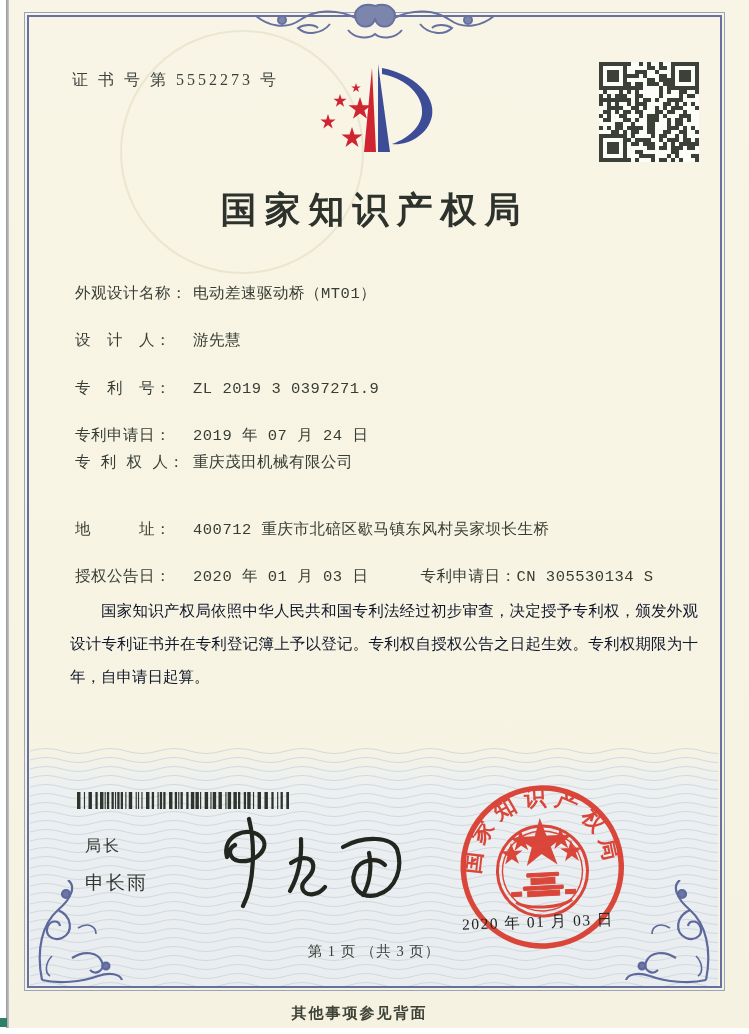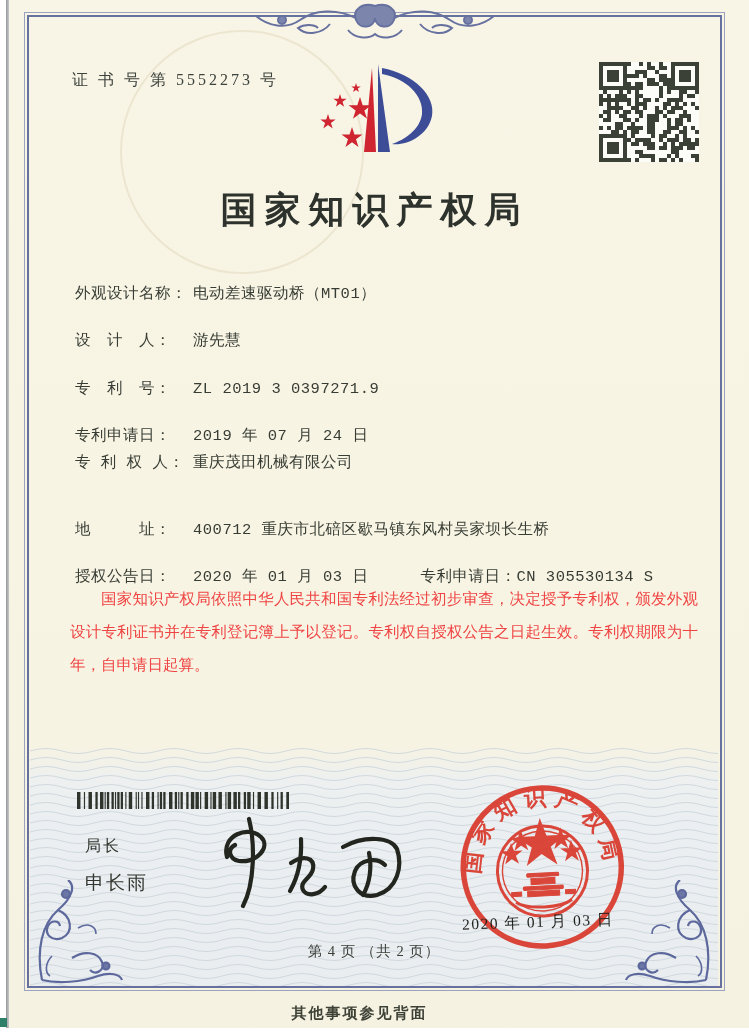--- a/index.html
+++ b/index.html
@@ -47,22 +47,22 @@
   .logo-svg{position:absolute;left:310px;top:52px;}
   .qr{position:absolute;left:599px;top:62px;width:100px;height:100px;}
   .title{
     position:absolute;left:0;top:186px;width:749px;text-align:center;
     font-size:36px;font-weight:bold;color:#2d332c;letter-spacing:8px;
   }
   .field-row{position:absolute;left:75px;font-size:15.5px;color:#373d34;letter-spacing:.5px;white-space:nowrap;font-family:Liberation Mono, monospace;}
   .field-row .lbl{display:inline-block;min-width:118px;}
   .grant-row .lbl2{margin-left:52px;}
   .paras{
-    position:absolute;left:70px;top:582px;width:628px;
-    font-size:15.5px;line-height:33px;color:#ef4444;text-align:justify;
+    position:absolute;left:70px;top:594px;width:628px;
+    font-size:15.5px;line-height:33px;color:#0f172a;text-align:justify;
   }
   .paras p{margin:0;text-indent:2em;}
   .barcode{position:absolute;left:77px;top:792px;}
   .signer-title{position:absolute;left:85px;top:836px;font-family:"Liberation Sans",sans-serif;font-size:16px;color:#33362f;letter-spacing:2px;}
   .signer-name{position:absolute;left:85px;top:870px;font-family:"Liberation Sans",sans-serif;font-size:19px;color:#33362f;letter-spacing:2px;}
   .signature-svg{position:absolute;left:205px;top:815px;}
   .seal-svg{position:absolute;left:443px;top:781px;transform:rotate(-3deg);}
   .seal-date{
     position:absolute;left:462px;top:912px;font-size:15.5px;color:#1f211d;
     letter-spacing:1.5px;transform:rotate(-2deg);white-space:nowrap;
@@ -534,14 +534,14 @@
       <rect x="80" y="105" width="40" height="3.4" rx="1"></rect>
       <rect x="84" y="110" width="32" height="5"></rect>
       <rect x="68" y="110" width="10" height="4"></rect>
       <rect x="122" y="110" width="10" height="4"></rect>
       <path d="M72,120 C84,128 116,128 128,120" fill="none" stroke-width="3"></path>
     </g>
   </g>
 </svg>
 <div class="seal-date">2020 年 01 月 03 日</div>
 
-<div class="page-num">第 4 页 （共 2 页）</div>
+<div class="page-num">第 1 页 （共 3 页）</div>
 <div class="back-note">其他事项参见背面</div>
 
 </body></html>

